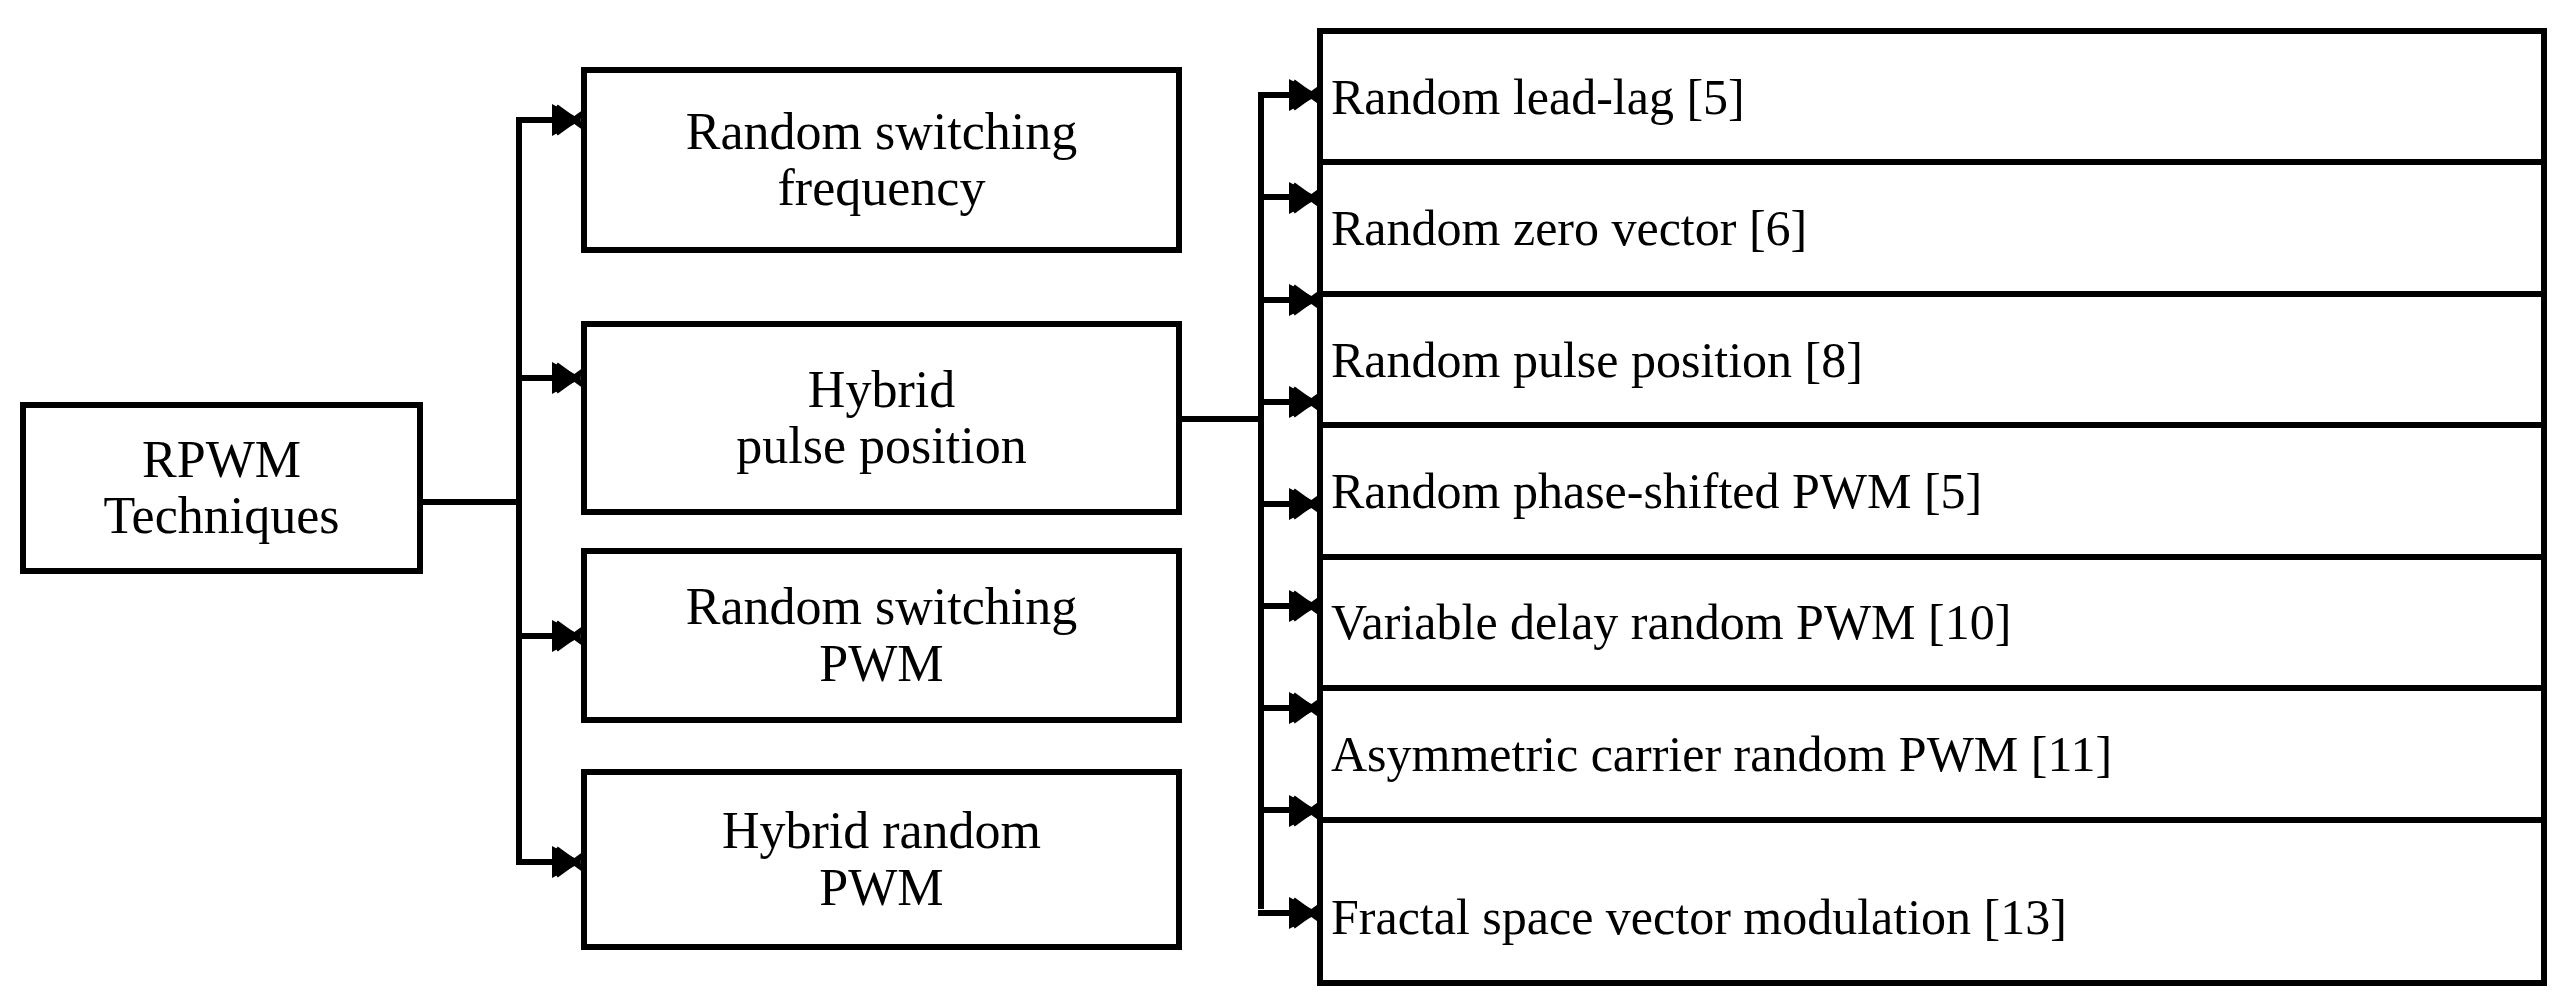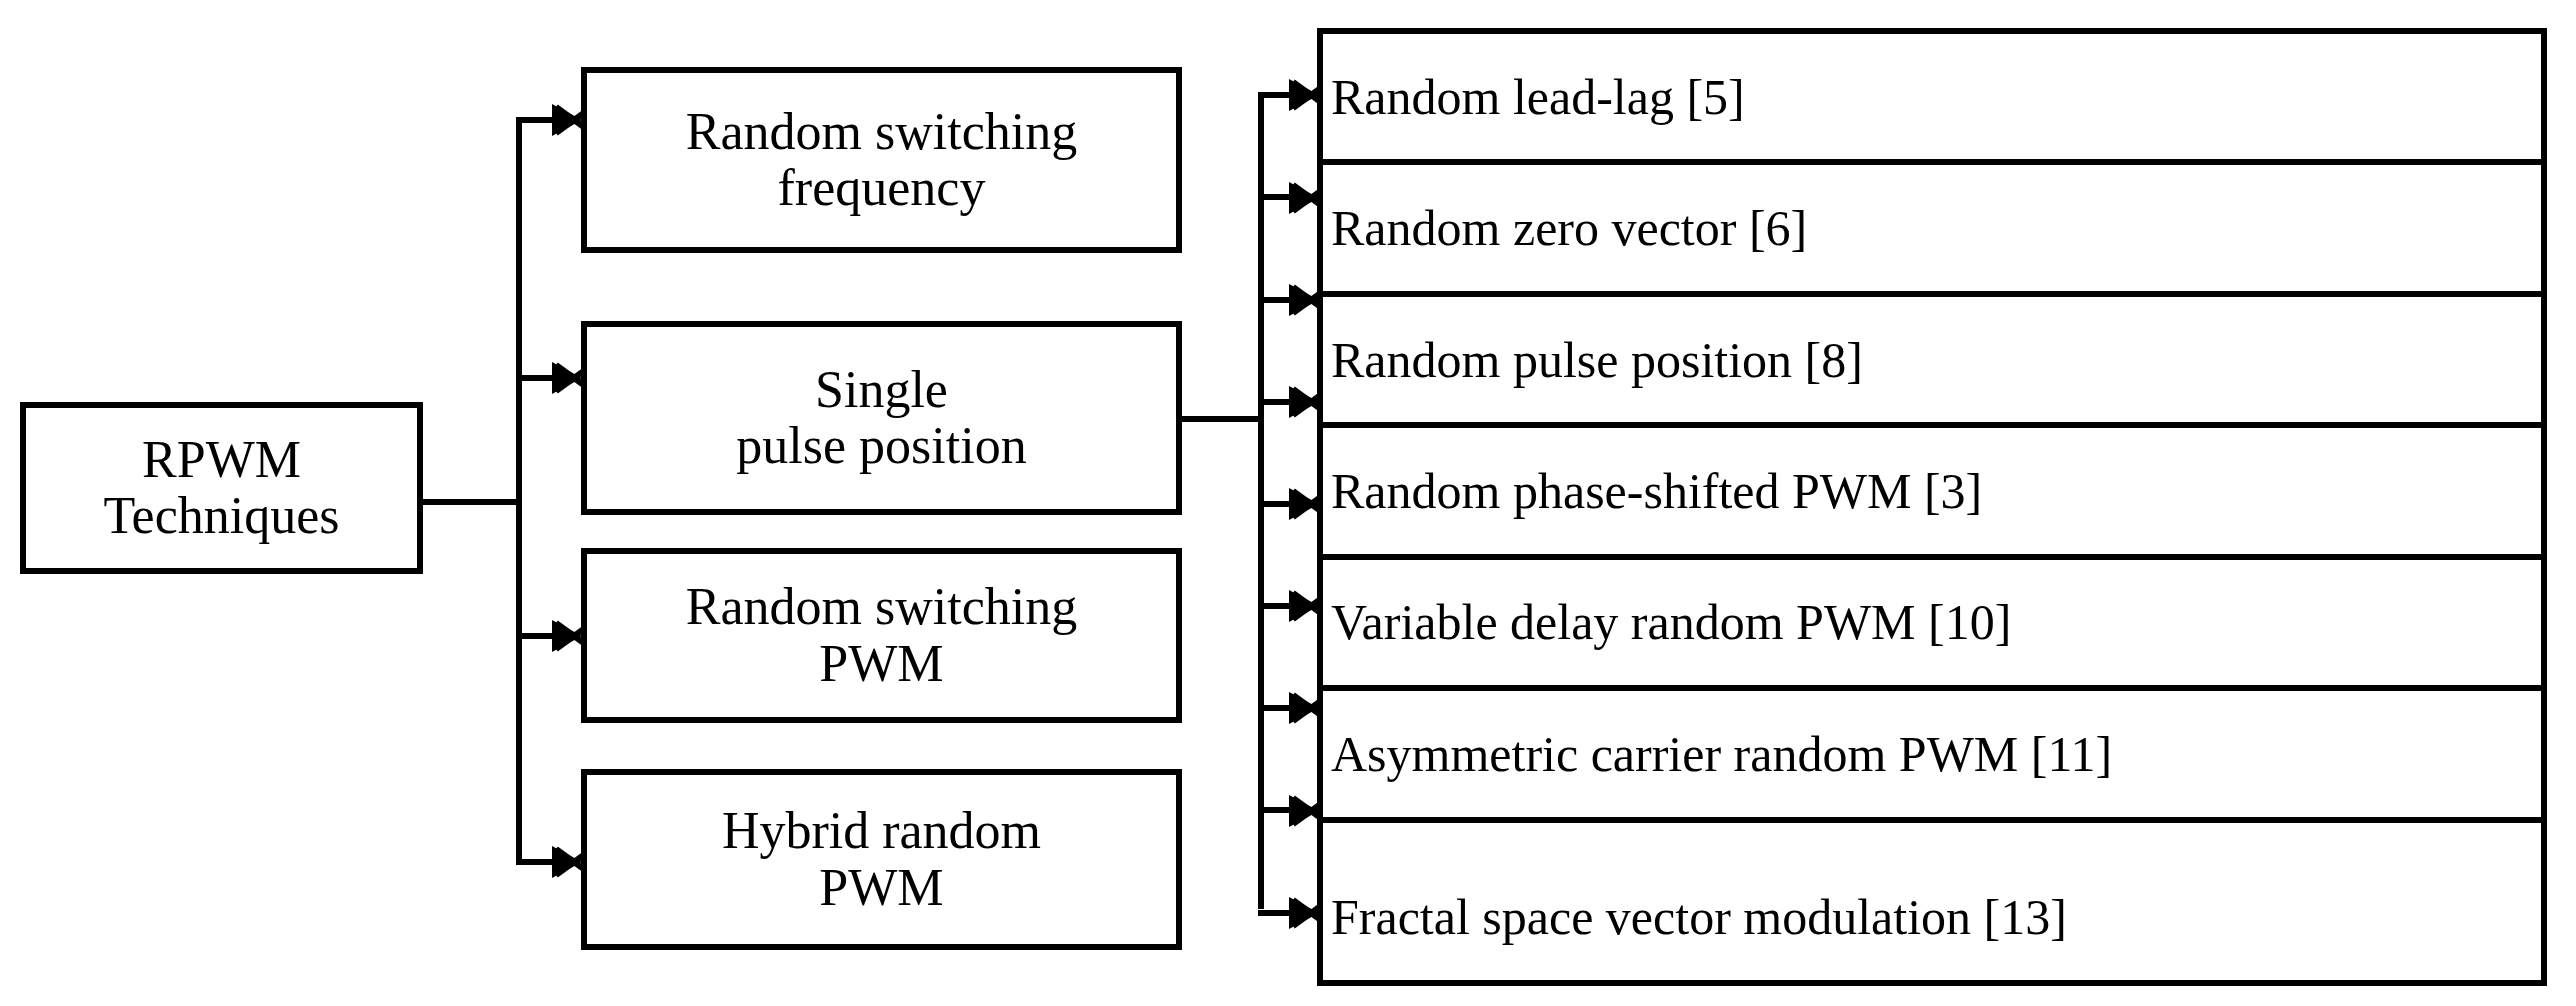--- a/index.html
+++ b/index.html
@@ -112,21 +112,21 @@
   <div class="wire wire-h" style="left:516px; top:392px; width:0px;"></div>
   <div class="wire wire-h" style="left:516px; top:633px; width:46px;"></div>
   <div class="arrow" style="left:552px; top:620px;"></div>
 
   <div class="wire wire-h" style="left:516px; top:859px; width:46px;"></div>
   <div class="arrow" style="left:552px; top:846px;"></div>
   <div class="wire wire-v" style="left:516px; top:499px; height:366px;"></div>
 
   <div class="node mid-node" id="mid-node-0">Random switching
 frequency</div>
-  <div class="node mid-node" id="mid-node-1">Single
+  <div class="node mid-node" id="mid-node-1">Hybrid
 pulse position</div>
   <div class="node mid-node" id="mid-node-2">Random switching
 PWM</div>
   <div class="node mid-node" id="mid-node-3">Hybrid random
 PWM</div>
 
   <div class="wire wire-h" style="left:1182px; top:416px; width:81px;"></div>
   <div class="wire wire-v" style="left:1258px; top:92px; height:817px;"></div>
 
   <div class="wire wire-h" style="left:1258px; top:92px;  width:42px;"></div>
@@ -153,20 +153,20 @@
   <div class="wire wire-h" style="left:1258px; top:807px; width:42px;"></div>
   <div class="arrow" style="left:1289px; top:795px;"></div>
 
   <div class="wire wire-h" style="left:1258px; top:910px; width:42px;"></div>
   <div class="arrow" style="left:1289px; top:897px;"></div>
 
   <div id="leaf-stack">
     <div class="leaf-row">Random lead-lag [5]</div>
     <div class="leaf-row">Random zero vector [6]</div>
     <div class="leaf-row">Random pulse position [8]</div>
-    <div class="leaf-row">Random phase-shifted PWM [3]</div>
+    <div class="leaf-row">Random phase-shifted PWM [5]</div>
     <div class="leaf-row">Variable delay random PWM [10]</div>
     <div class="leaf-row">Asymmetric carrier random PWM [11]</div>
     <div class="leaf-row">Fractal space vector modulation [13]</div>
   </div>
 
 </div>
 
 
 </body></html>

